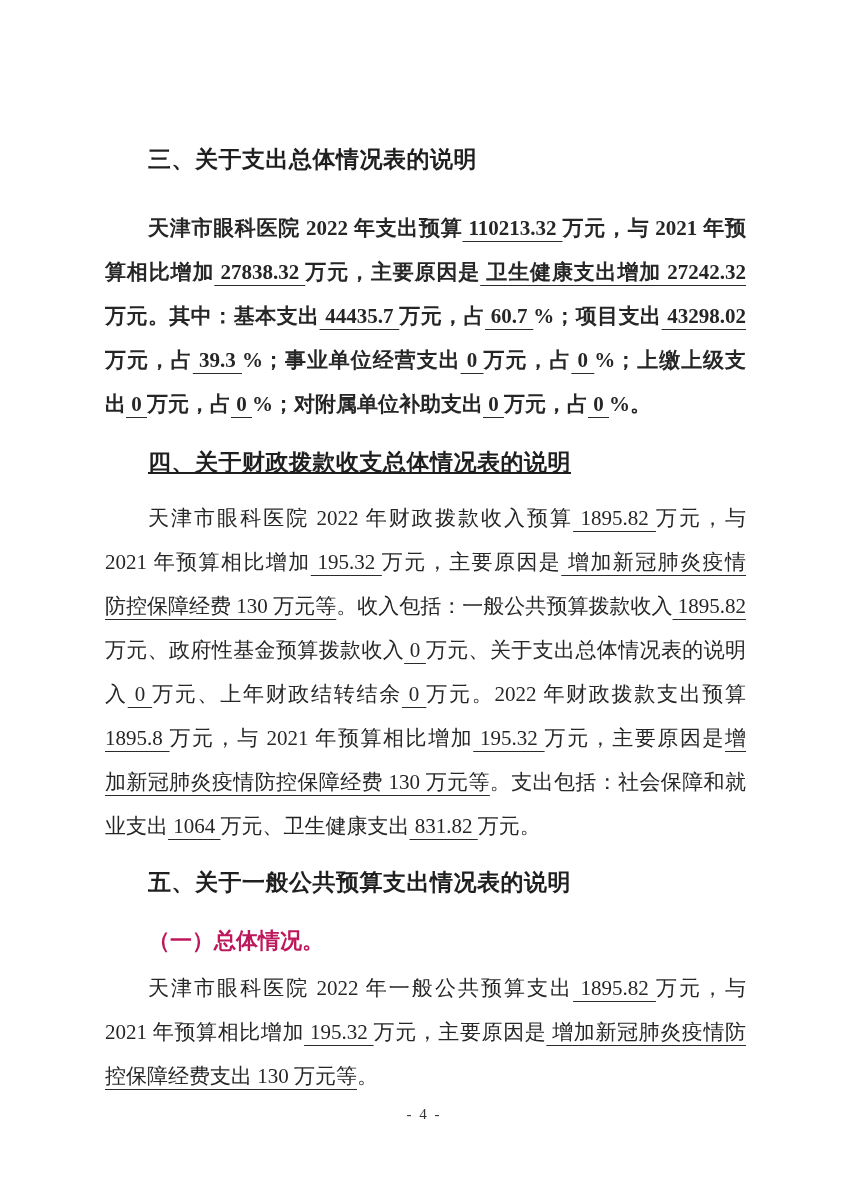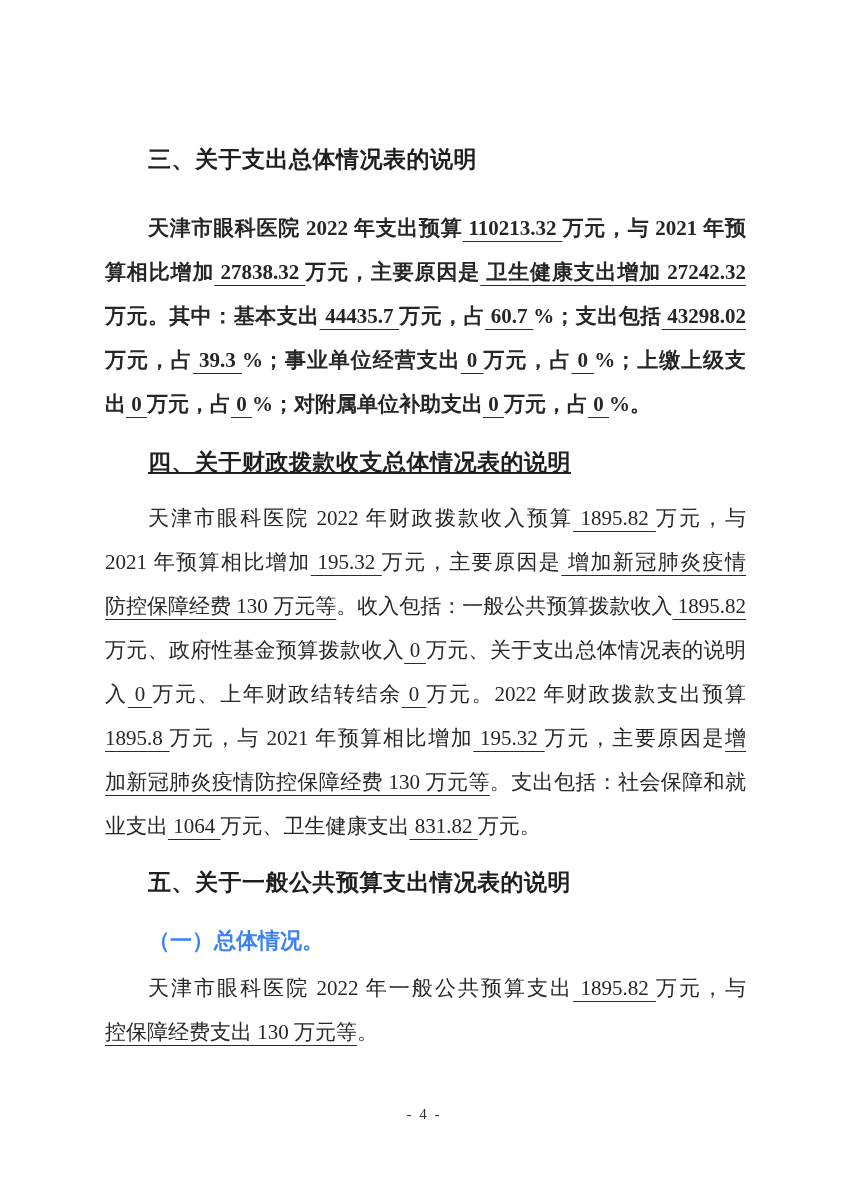--- a/index.html
+++ b/index.html
@@ -39,21 +39,21 @@
     padding-left: 43px;
     color: #1f1f1f;
     letter-spacing: 0.5px;
   }
   .h2 {
     font-family: "Liberation Serif", "DejaVu Serif", serif;
     font-weight: 700;
     font-size: 22px;
     line-height: 30px;
     padding-left: 43px;
-    color: #3b82f6;
+    color: #be185d;
   }
   .para { width: 100%; }
   .line {
     font-size: 21px;
     line-height: 44px;
     white-space: pre-wrap;
     text-justify: inter-character;
     color: #262626;
   }
   .line.j {
@@ -81,36 +81,37 @@
 </style>
 </head>
 <body>
 
 <div class="page">
   <div class="content">
       <div class="h1">三、关于支出总体情况表的说明</div>
       <div class="para">
         <div class="line j"><span>天津市眼科医院 2022 年支出预算</span><span class="u"> 110213.32 </span><span>万元，与 2021 年预</span></div>
         <div class="line j"><span>算相比增加</span><span class="u"> 27838.32 </span><span>万元，主要原因是</span><span class="u"> 卫生健康支出增加 27242.32</span></div>
-        <div class="line j"><span>万元。其中：基本支出</span><span class="u"> 44435.7 </span><span>万元，占</span><span class="u"> 60.7 </span><span>%；支出包括</span><span class="u"> 43298.02</span></div>
+        <div class="line j"><span>万元。其中：基本支出</span><span class="u"> 44435.7 </span><span>万元，占</span><span class="u"> 60.7 </span><span>%；项目支出</span><span class="u"> 43298.02</span></div>
         <div class="line j"><span>万元，占</span><span class="u"> 39.3 </span><span>%；事业单位经营支出</span><span class="u"> 0 </span><span>万元，占</span><span class="u"> 0 </span><span>%；上缴上级支</span></div>
         <div class="line"><span>出</span><span class="u"> 0 </span><span>万元，占</span><span class="u"> 0 </span><span>%；对附属单位补助支出</span><span class="u"> 0 </span><span>万元，占</span><span class="u"> 0 </span><span>%。</span></div>
       </div>
       <div class="h1">四、关于财政拨款收支总体情况表的说明</div>
       <div class="para">
         <div class="line j"><span>天津市眼科医院 2022 年财政拨款收入预算</span><span class="u"> 1895.82 </span><span>万元，与</span></div>
         <div class="line j"><span>2021 年预算相比增加</span><span class="u"> 195.32 </span><span>万元，主要原因是</span><span class="u"> 增加新冠肺炎疫情</span></div>
         <div class="line j"><span class="u">防控保障经费 130 万元等</span><span>。收入包括：一般公共预算拨款收入</span><span class="u"> 1895.82</span></div>
         <div class="line j"><span>万元、政府性基金预算拨款收入</span><span class="u"> 0 </span><span>万元、关于支出总体情况表的说明</span></div>
         <div class="line j"><span>入</span><span class="u"> 0 </span><span>万元、上年财政结转结余</span><span class="u"> 0 </span><span>万元。2022 年财政拨款支出预算</span></div>
         <div class="line j"><span class="u">1895.8 </span><span>万元，与 2021 年预算相比增加</span><span class="u"> 195.32 </span><span>万元，主要原因是</span><span class="u">增</span></div>
         <div class="line j"><span class="u">加新冠肺炎疫情防控保障经费 130 万元等</span><span>。支出包括：社会保障和就</span></div>
         <div class="line"><span>业支出</span><span class="u"> 1064 </span><span>万元、卫生健康支出</span><span class="u"> 831.82 </span><span>万元。</span></div>
       </div>
       <div class="h1">五、关于一般公共预算支出情况表的说明</div>
       <div class="h2">（一）总体情况。</div>
       <div class="para">
         <div class="line j"><span>天津市眼科医院 2022 年一般公共预算支出</span><span class="u"> 1895.82 </span><span>万元，与</span></div>
+        <div class="line j"><span>2021 年预算相比增加</span><span class="u"> 195.32 </span><span>万元，主要原因是</span><span class="u"> 增加新冠肺炎疫情防</span></div>
         <div class="line"><span class="u">控保障经费支出 130 万元等</span><span>。</span></div>
       </div>
     </div>
   <div class="footer">- 4 -</div>
 </div>
 
 </body></html>

